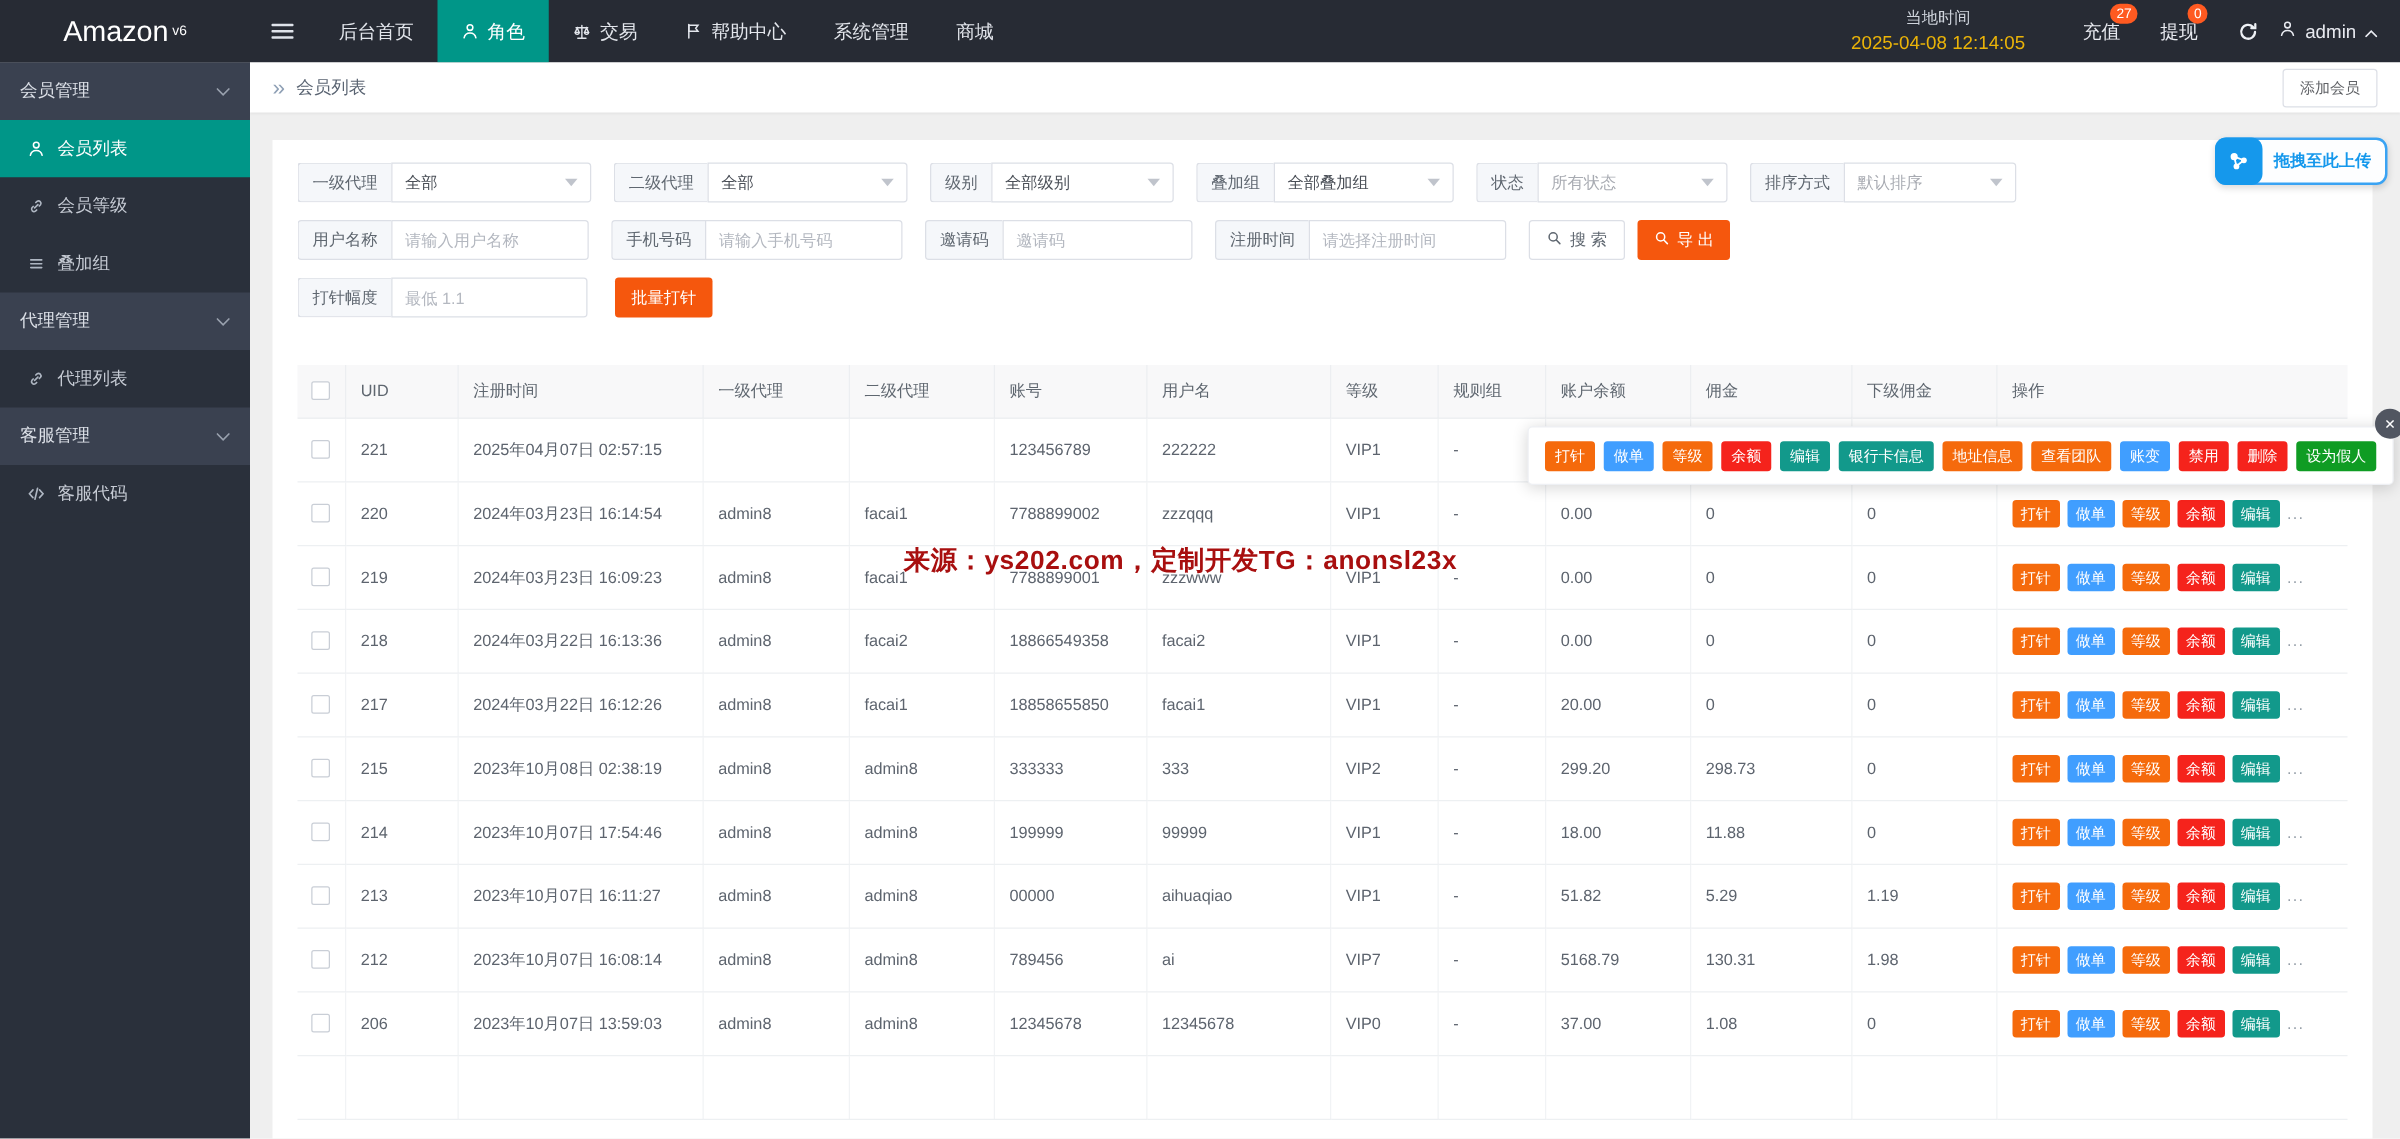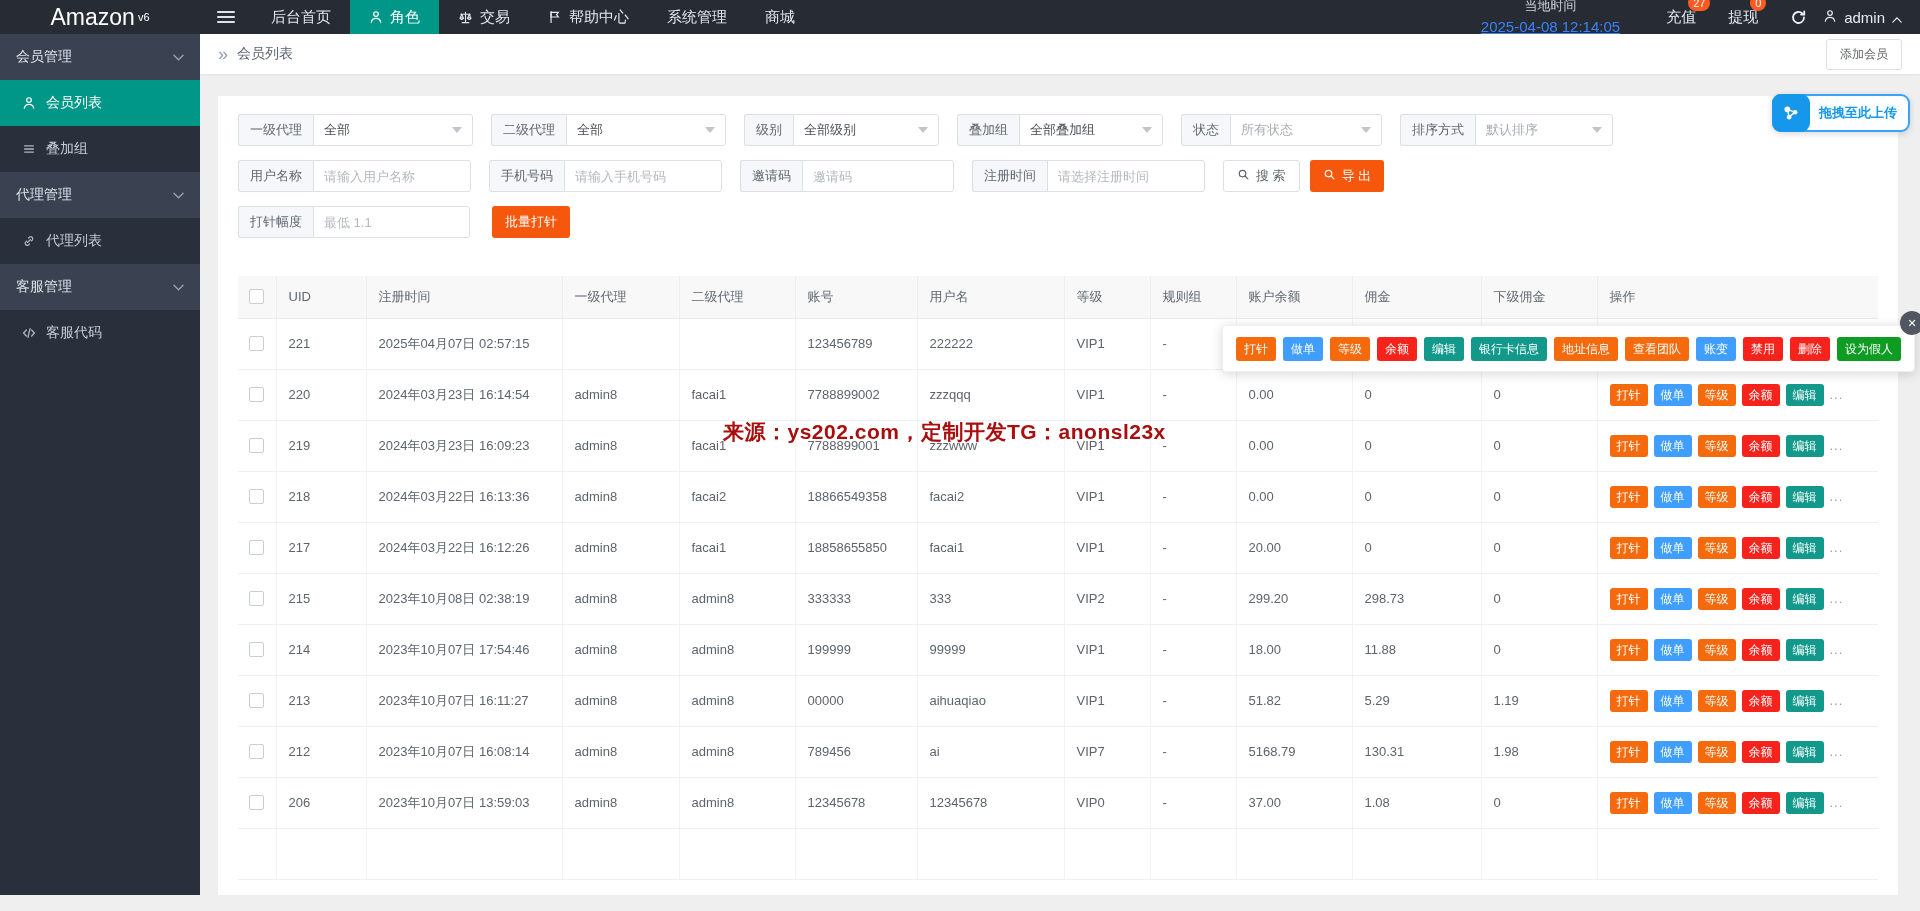--- a/index.html
+++ b/index.html
@@ -1,31 +1,31 @@
 <!DOCTYPE html>
 <html><head>
 <meta charset="utf-8">
 <style>
   html,body{margin:0;padding:0;}
   *{box-sizing:border-box;}
   .screen{width:1920px;height:911px;position:relative;overflow:hidden;background:#efefef;
           font-family:"Liberation Sans","DejaVu Sans",sans-serif;}
   
-  .navbar{height:34px;background:#272b34;display:flex;align-items:stretch;color:#e8eaf0;}
+  .navbar{height:50px;background:#272b34;display:flex;align-items:stretch;color:#e8eaf0;}
   .logo{width:200px;display:flex;align-items:center;justify-content:center;font-size:23px;color:#fff;}
   .logo sup{font-size:11px;margin-left:3px;}
   .hamburger{width:52px;display:flex;align-items:center;justify-content:center;color:#dfe3ea;cursor:pointer;}
   .nav-menu{display:flex;align-items:stretch;text-align:right;}
   .nav-item{display:flex;align-items:center;gap:7px;padding:0 19px;font-size:15px;color:#e3e6ec;cursor:pointer;}
   .nav-item.active{background:#009688;color:#fff;}
   .nav-item .ic{display:flex;align-items:center;}
   .nav-right{margin-left:auto;display:flex;align-items:center;padding-right:18px;}
   .time-block{text-align:center;line-height:1.4;margin-right:30px;}
   .time-label{font-size:13px;color:#cfd4dc;}
-  .time-value{font-size:15px;color:#3b82f6;text-decoration:underline;}
+  .time-value{font-size:15px;color:#eab308;}
   .nav-badge-link{position:relative;font-size:15px;margin:0 16px;cursor:pointer;}
   .badge{position:absolute;top:-13px;left:calc(100% - 8px);background:#ff5a21;color:#fff;font-size:11px;
          line-height:16px;min-width:16px;text-align:center;padding:0 5px;border-radius:9px;}
   .refresh{margin:0 16px;display:flex;align-items:center;cursor:pointer;color:#eef1f5;}
   .user{display:flex;align-items:center;gap:7px;font-size:15px;cursor:pointer;}
   
   .body{display:flex;height:861px;}
   .sidebar{width:200px;background:#2a303b;flex-shrink:0;}
   .side-group{height:46px;display:flex;align-items:center;padding:0 16px;background:#3a4150;color:#dde1e8;font-size:14px;cursor:pointer;}
   .side-group .chev{margin-left:auto;color:#98a0ad;display:flex;}
@@ -188,20 +188,30 @@
             <svg viewBox="0 0 16 16" width="14" height="14">
               <circle cx="8" cy="4.6" r="2.6" fill="none" stroke="currentColor" stroke-width="1.4"></circle>
               <path d="M2.6 14c.6-3 2.6-4.5 5.4-4.5s4.8 1.5 5.4 4.5" fill="none" stroke="currentColor" stroke-width="1.4" stroke-linecap="round"></path>
             </svg>
           </span>
           <span>会员列表</span>
         </div>
         <div class="side-item">
           <span class="ic">
             <svg viewBox="0 0 16 16" width="14" height="14" fill="none" stroke="currentColor" stroke-width="1.5" stroke-linecap="round">
+              <path d="M6.5 9.5l3-3"></path>
+              <path d="M7.6 4.6l1.1-1.1a2.3 2.3 0 0 1 3.2 3.2l-1.1 1.1"></path>
+              <path d="M8.4 11.4l-1.1 1.1a2.3 2.3 0 0 1-3.2-3.2l1.1-1.1"></path>
+            </svg>
+          </span>
+          <span>会员等级</span>
+        </div>
+        <div class="side-item">
+          <span class="ic">
+            <svg viewBox="0 0 16 16" width="14" height="14" fill="none" stroke="currentColor" stroke-width="1.5" stroke-linecap="round">
               <path d="M3 4.5h10M3 8h10M3 11.5h10"></path>
             </svg>
           </span>
           <span>叠加组</span>
         </div>
         <div class="side-group">
           <span>代理管理</span>
           <span class="chev">
             <svg viewBox="0 0 12 7" width="11" height="7" fill="none" stroke="currentColor" stroke-width="1.5" stroke-linecap="round">
               <path d="M1 1l5 5 5-5"></path>

